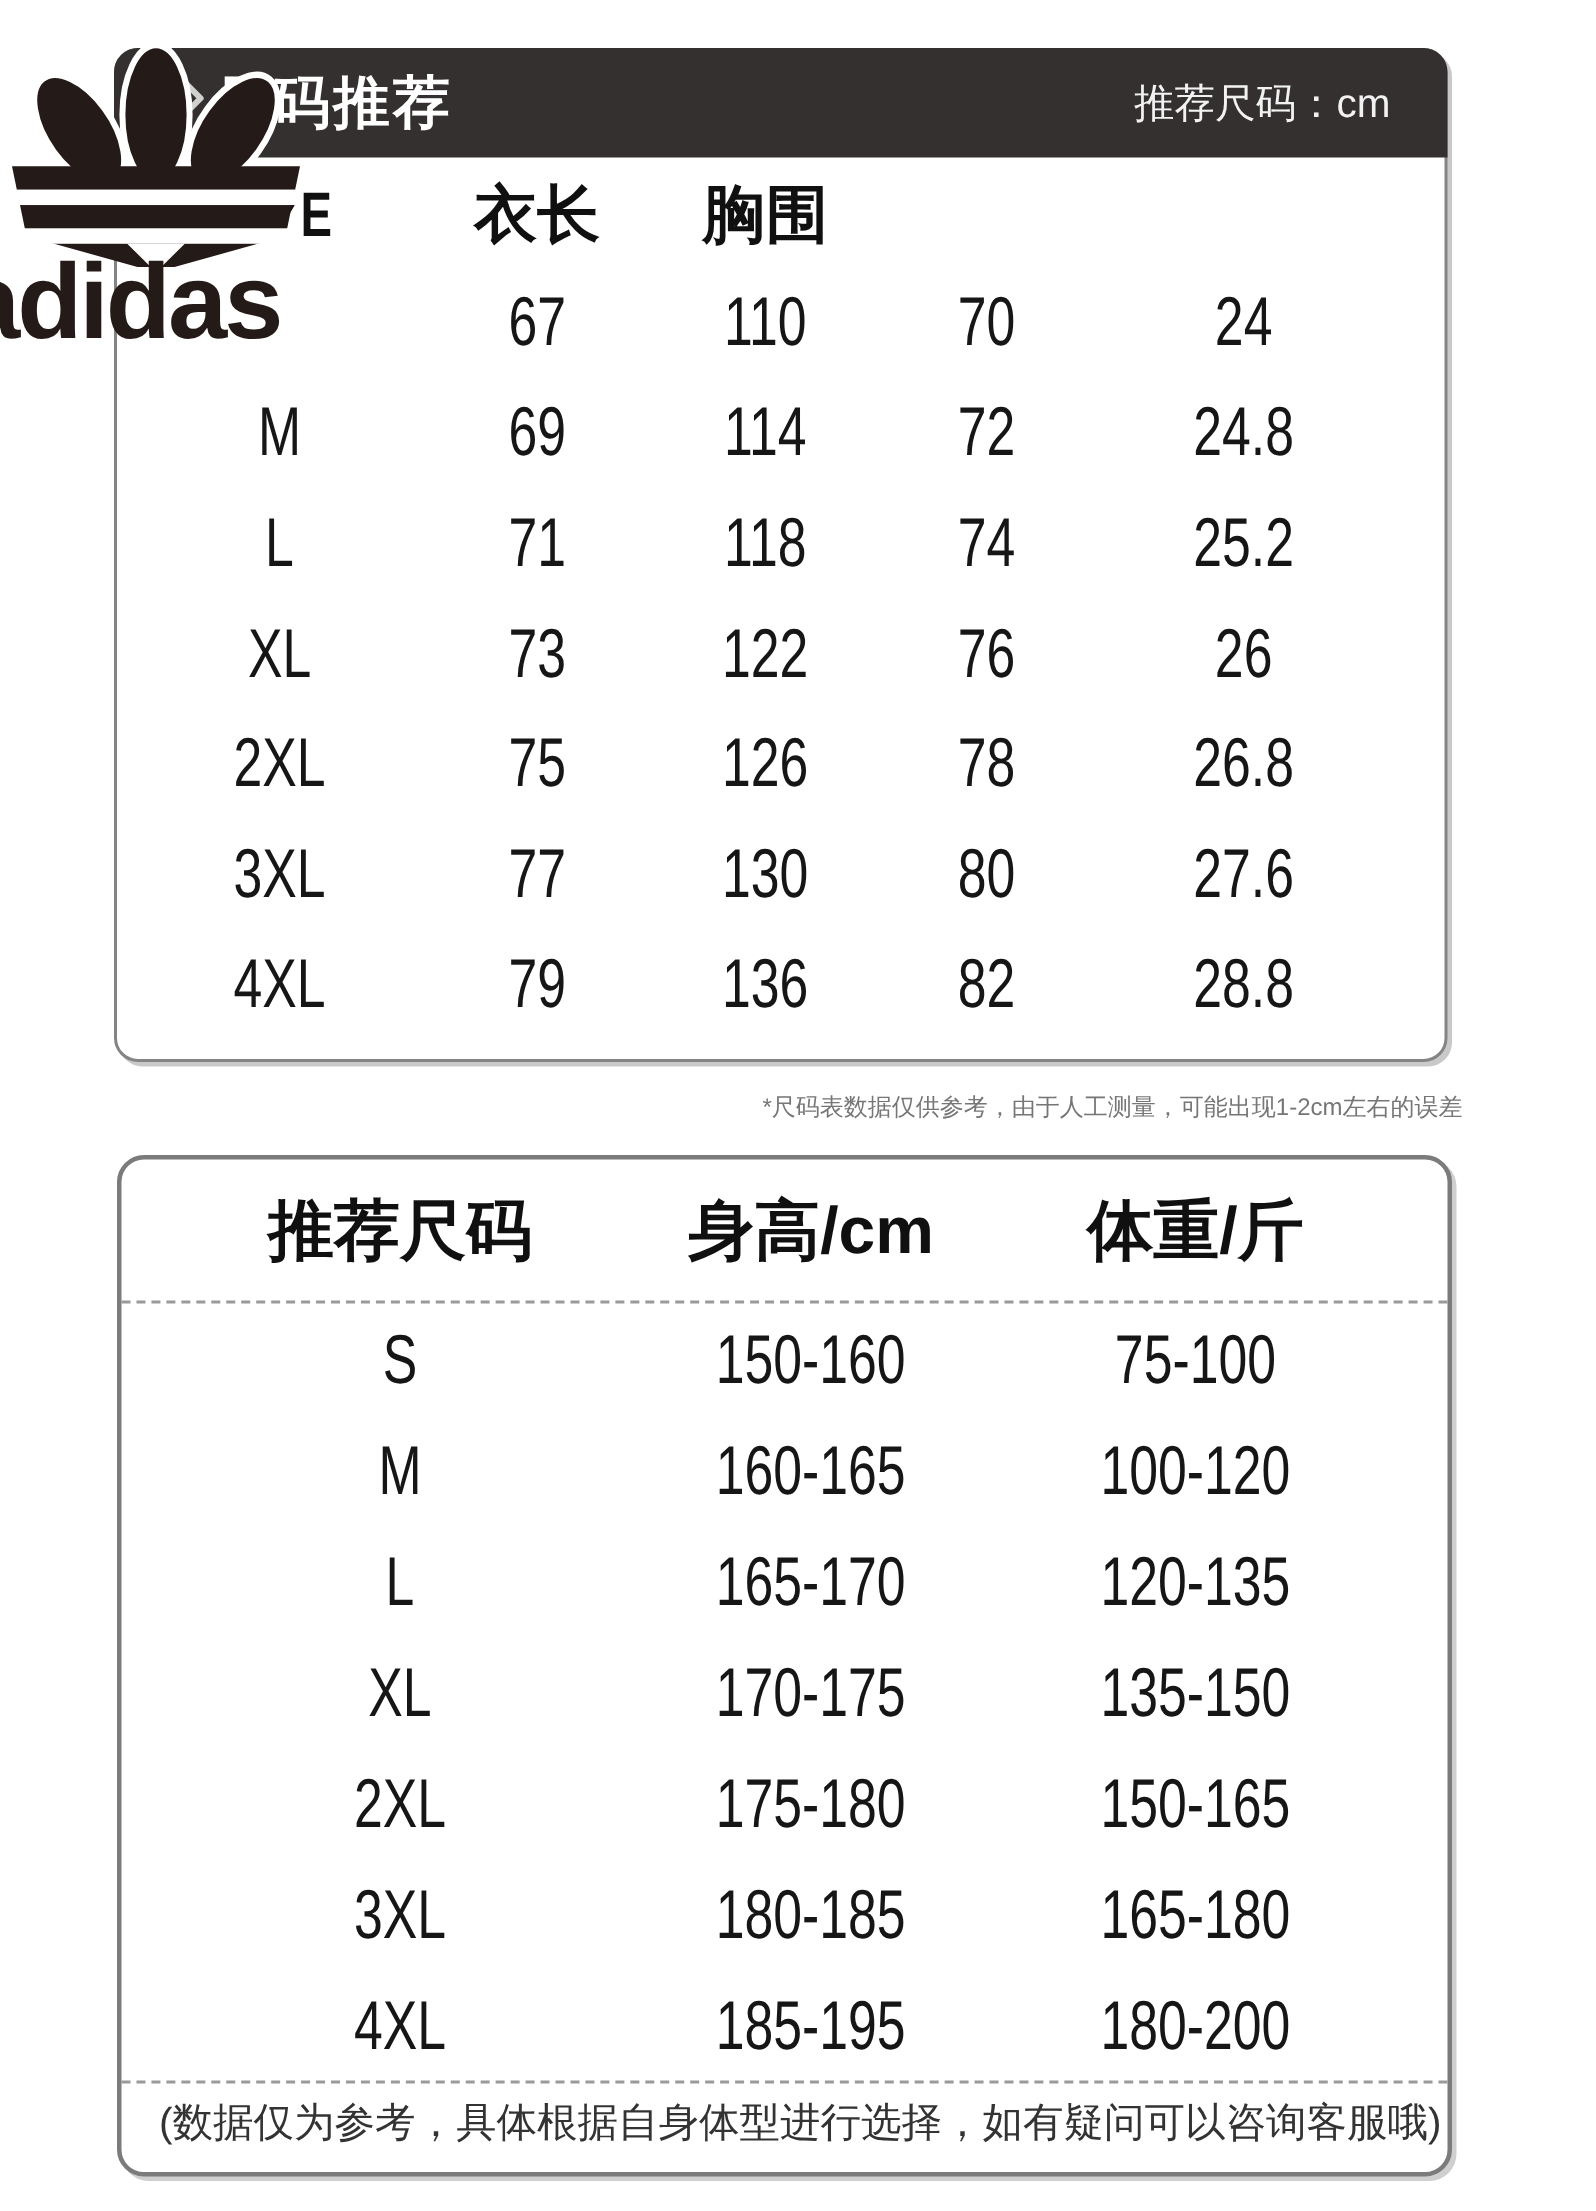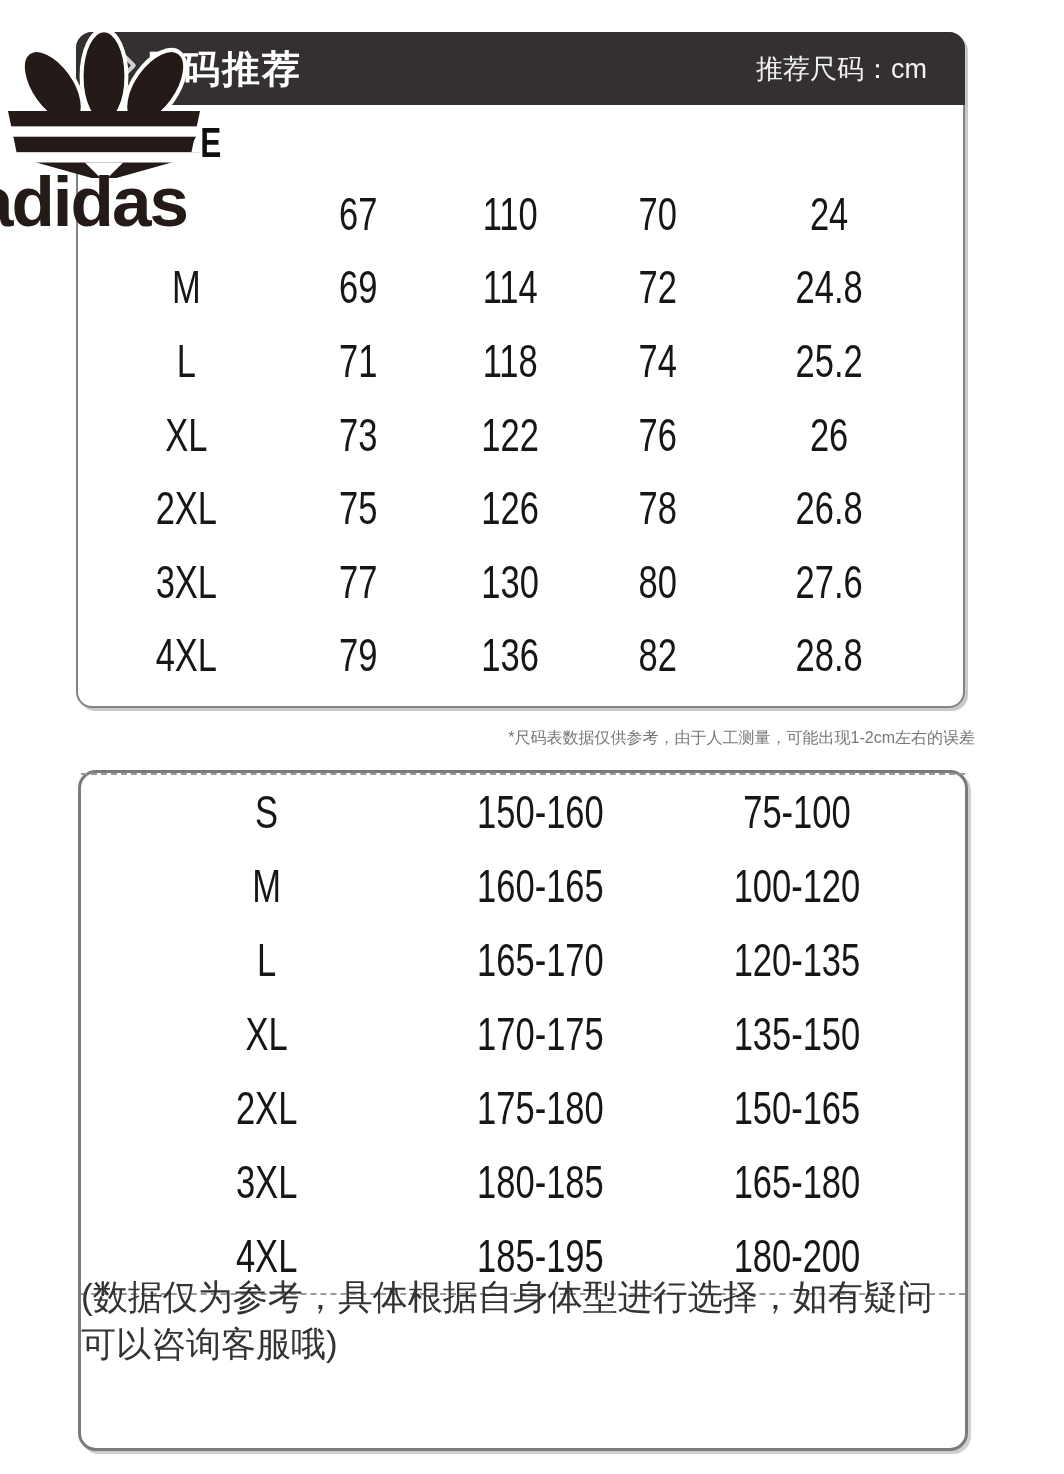--- a/index.html
+++ b/index.html
@@ -53,21 +53,21 @@
     display:grid;grid-template-columns:42% 20% 38%;height:94px;align-items:center;
   }
   .row2h > span{text-align:center;font-size:44px;font-weight:bold;color:#101010;}
   .dashed{height:0;border-top:2px dashed #9a9a9a;}
   .row2{
     display:grid;grid-template-columns:42% 20% 38%;height:74px;align-items:center;
   }
   .row2 > span{text-align:center;font-size:46px;color:#161616;}
   .note2{
     height:52px;display:flex;align-items:center;justify-content:flex-end;
-    padding-right:4px;font-size:35px;color:#333333;
+    padding-right:4px;font-size:27px;color:#333333;
   }
 
   
   .logo{position:absolute;left:0;top:0;z-index:5;}
   .trefoil{position:absolute;left:8px;top:30px;}
   .wordmark{
     position:absolute;left:-26px;top:166px;line-height:1;
     font-size:71px;font-weight:bold;letter-spacing:-2px;color:#241a17;
   }
 </style>
@@ -79,20 +79,22 @@
   <section class="card1">
     <div class="bar">
       <span class="diamond"></span>
       <span class="bar-title">尺码推荐</span>
       <span class="bar-unit">推荐尺码：cm</span>
     </div>
 
     <div class="t1">
       <div class="row1 head">
         <span class="scale">SIZE</span>
+        <span>衣长</span>
+        <span>胸围</span>
       </div>
 
       <div class="row1">
         <span class="scale"></span>
         <span class="scale">67</span>
         <span class="scale">110</span>
         <span class="scale">70</span>
         <span class="scale">24</span>
       </div>
       <div class="row1">
@@ -136,20 +138,25 @@
         <span class="scale">136</span>
         <span class="scale">82</span>
         <span class="scale">28.8</span>
       </div>
     </div>
   </section>
 
   <div class="footnote1">*尺码表数据仅供参考，由于人工测量，可能出现1-2cm左右的误差</div>
 
   <section class="card2">
+    <div class="row2h">
+      <span>推荐尺码</span>
+      <span>身高/cm</span>
+      <span>体重/斤</span>
+    </div>
     <div class="dashed"></div>
 
     <div class="row2">
       <span class="scale">S</span>
       <span class="scale">150-160</span>
       <span class="scale">75-100</span>
     </div>
     <div class="row2">
       <span class="scale">M</span>
       <span class="scale">160-165</span>

